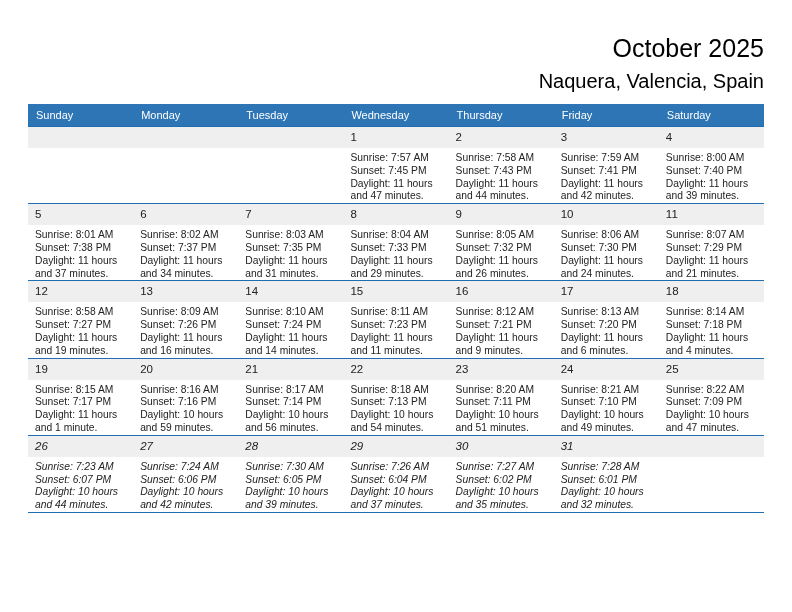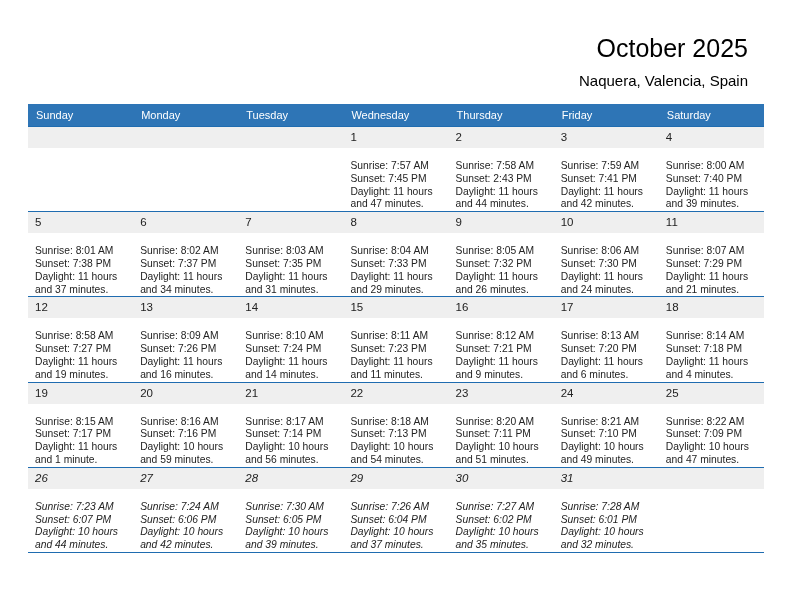--- a/index.html
+++ b/index.html
@@ -57,32 +57,32 @@
     left: 73px;
     top: 5px;
     width: 0;
     height: 0;
     border-left: 30px solid #1163ab;
     border-bottom: 18px solid transparent;
   }
 
   .title-block {
     position: absolute;
-    right: 44px;
+    right: 28px;
     top: 33px;
     text-align: right;
   }
   .cal-title {
     font-size: 25px;
     color: #000000;
     line-height: 30px;
     white-space: nowrap;
   }
   .cal-subtitle {
-    font-size: 15px;
+    font-size: 20px;
     color: #000000;
     line-height: 20px;
     margin-top: 8px;
     white-space: nowrap;
     text-align: center;
   }
 
   
   .calendar {
     position: absolute;
@@ -126,21 +126,21 @@
   }
   .daynum {
     background: #efefef;
     font-size: 11.5px;
     color: #222222;
     line-height: 13px;
     padding: 4px 0 4px 7px;
     height: 13px;
   }
   .info {
-    padding: 12px 6px 0 7px;
+    padding: 4px 6px 0 7px;
     font-size: 10.3px;
     line-height: 12.8px;
     color: #232323;
   }
   .info div { white-space: nowrap; }
 </style>
 </head>
 <body>
 
 <div class="page">
@@ -221,21 +221,21 @@
             <div>Daylight: 11 hours</div>
             <div>and 47 minutes.</div>
           </div>
             </div>
           </td>
         <td>
             <div class="cell-inner">
           <div class="daynum">2</div>
           <div class="info">
             <div>Sunrise: 7:58 AM</div>
-            <div>Sunset: 2:43 PM</div>
+            <div>Sunset: 7:43 PM</div>
             <div>Daylight: 11 hours</div>
             <div>and 44 minutes.</div>
           </div>
             </div>
           </td>
         <td>
             <div class="cell-inner">
           <div class="daynum">3</div>
           <div class="info">
             <div>Sunrise: 7:59 AM</div>

